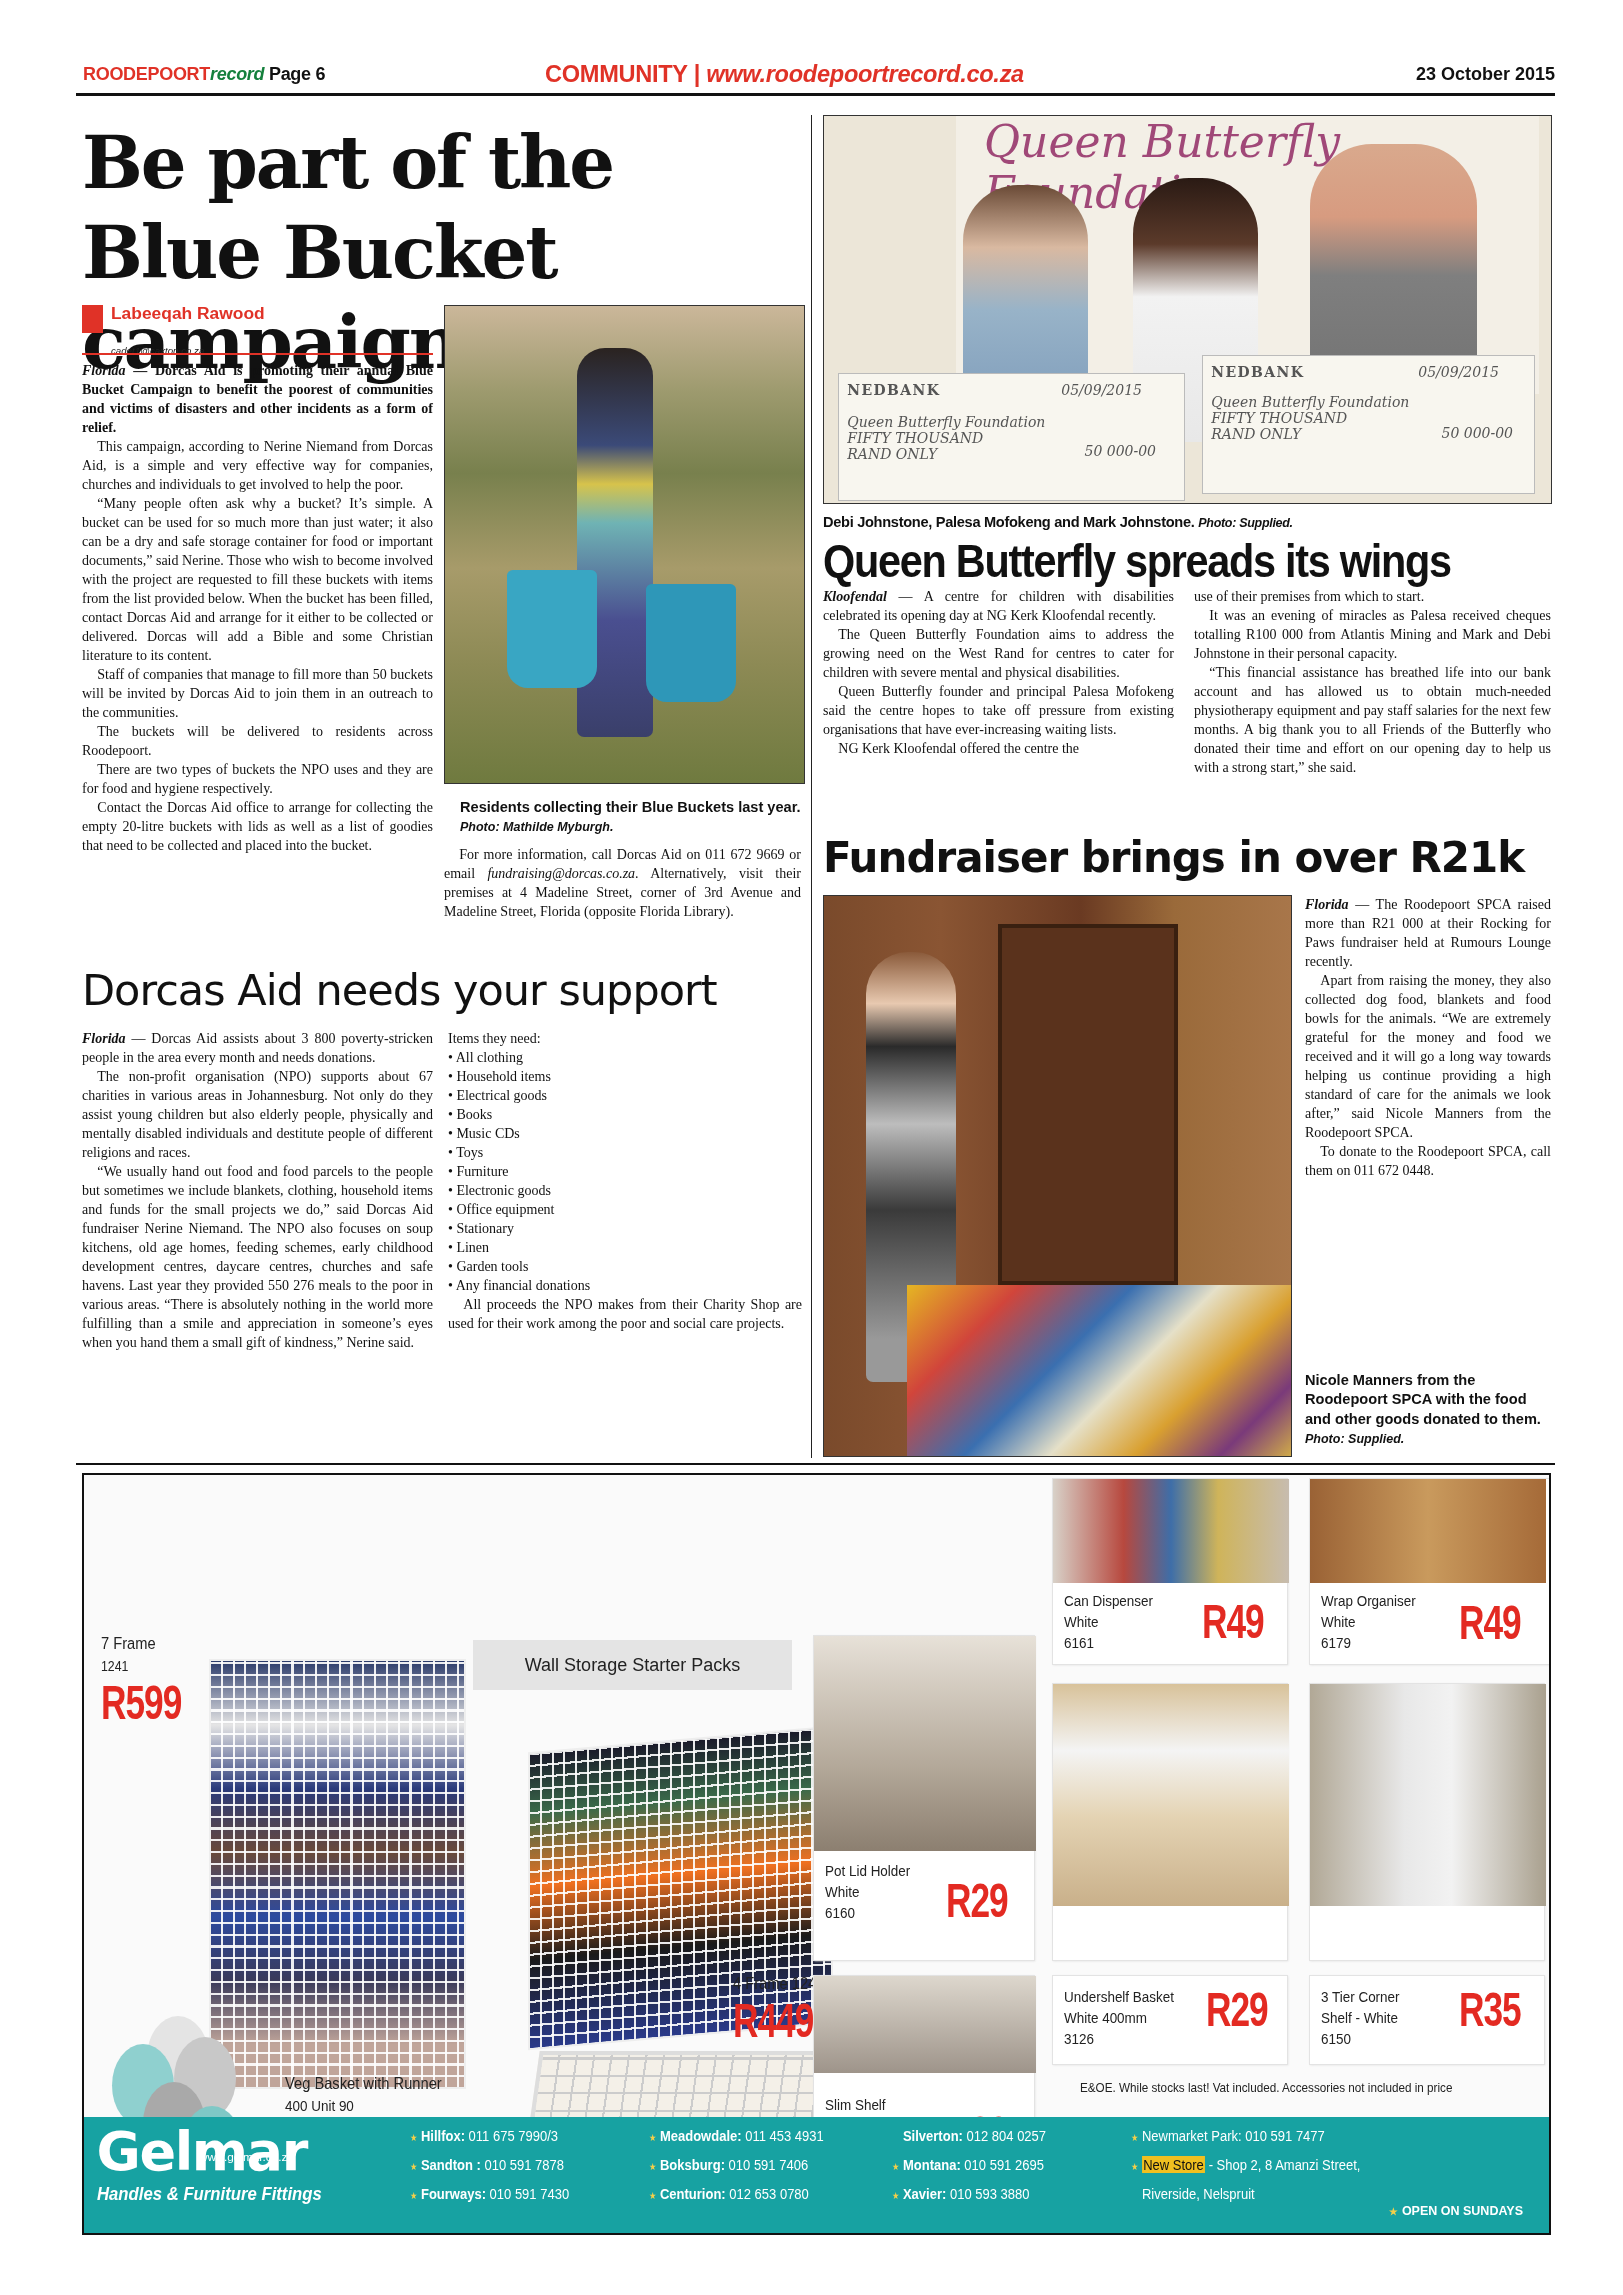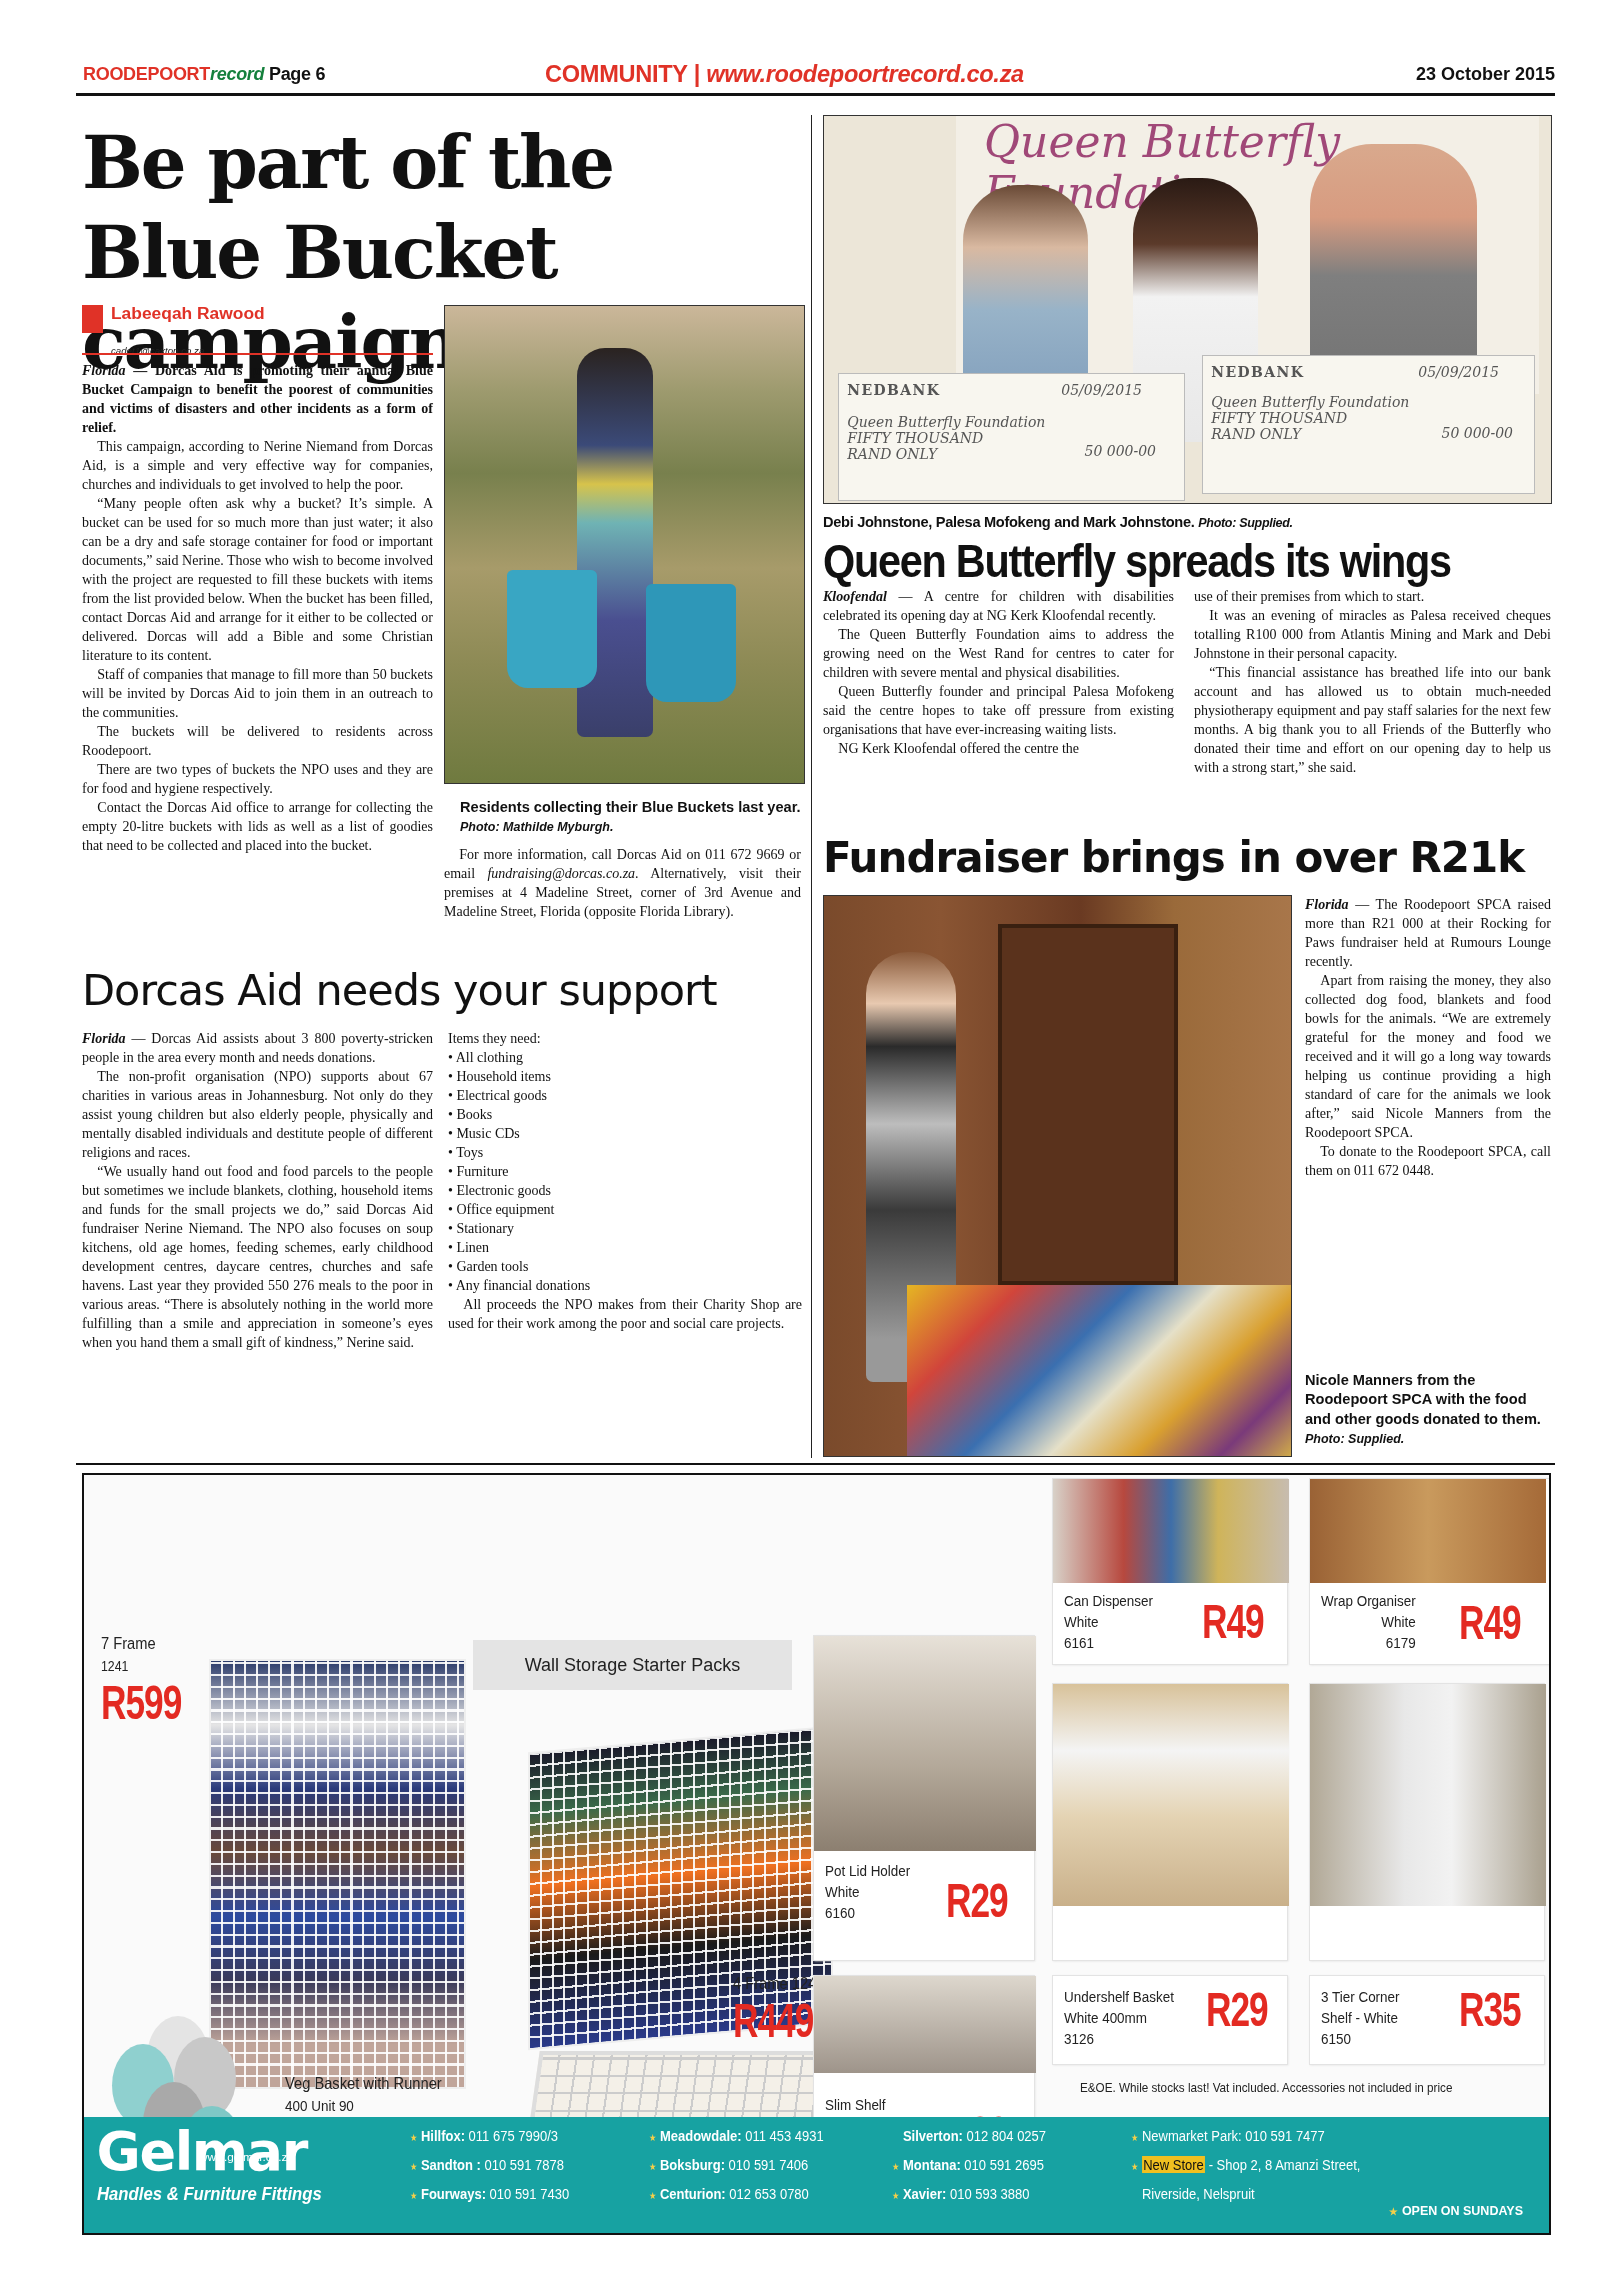--- a/index.html
+++ b/index.html
@@ -302,21 +302,21 @@
   <div class="card" style="left:968px; top:2.8px; width:236px; height:187px;">
     <div class="card-img" style="width:236px; height:104px; background:linear-gradient(90deg,#d8d1c8,#b7483e 30%,#3e6ea8 50%,#cfb45a 70%,#c7bcaf);"></div>
     <div class="card-text" style="left:11px; top:111px;">
       <div class="ad-prod-name">Can Dispenser</div>
       <div class="ad-prod-name">White</div>
       <div class="ad-prod-name">6161</div>
     </div>
     <div class="ad-price" style="position:absolute; left:149px; top:117px;">R49</div>
   </div>
 
-  <div class="card" style="left:1225px; top:2.8px; width:272px; height:187px;text-align:right;">
+  <div class="card" style="left:1225px; top:2.8px; width:272px; height:187px;">
     <div class="card-img" style="width:236px; height:104px; background:linear-gradient(90deg,#9a6235,#c99a5d 50%,#a56a38);"></div>
     <div class="card-text" style="left:11px; top:111px;">
       <div class="ad-prod-name">Wrap Organiser</div>
       <div class="ad-prod-name">White</div>
       <div class="ad-prod-name">6179</div>
     </div>
     <div class="ad-price" style="position:absolute; left:149px; top:118px;">R49</div>
   </div>
 
   <div class="card" style="left:729px; top:500px; width:222px; height:201px;">

